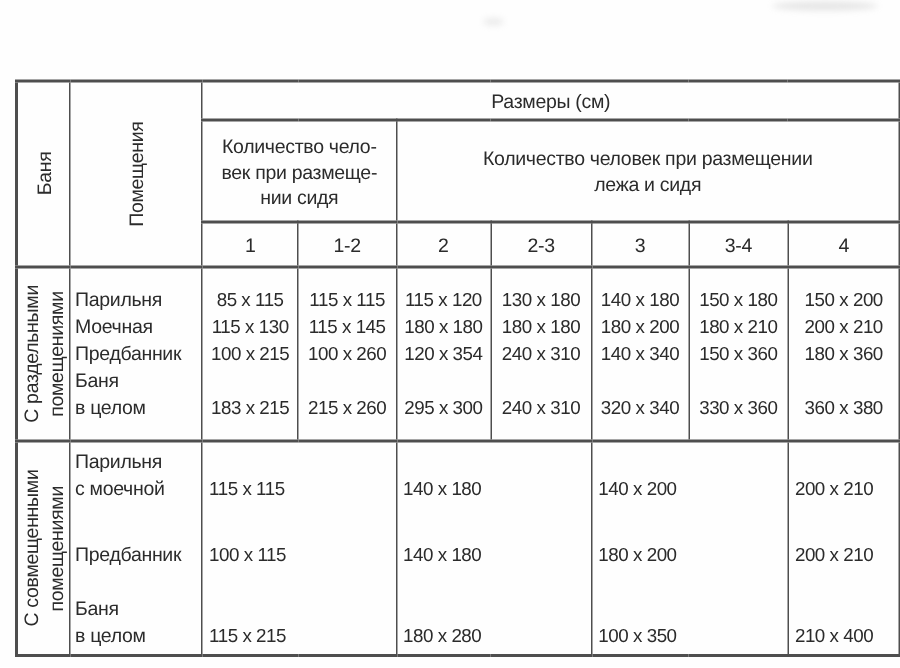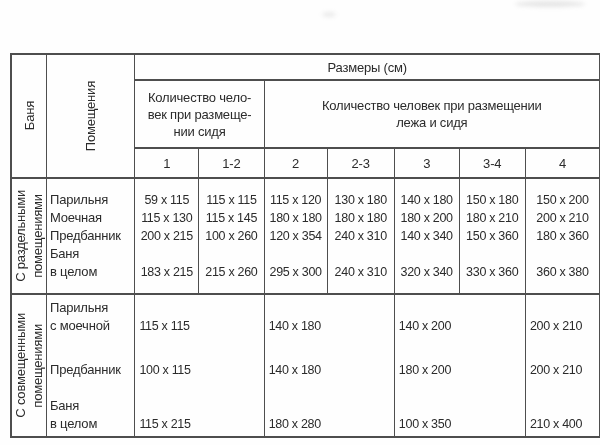--- a/index.html
+++ b/index.html
@@ -129,23 +129,23 @@
         </div>
       </td>
       <td class="gtop rooms">
         <div class="ln">Парильня</div>
         <div class="ln">Моечная</div>
         <div class="ln">Предбанник</div>
         <div class="ln">Баня</div>
         <div class="ln">в целом</div>
       </td>
       <td class="gtop vals">
-        <div class="ln">59 x 115</div>
+        <div class="ln">85 x 115</div>
         <div class="ln">115 x 130</div>
-        <div class="ln">200 x 215</div>
+        <div class="ln">100 x 215</div>
         <div class="ln"></div>
         <div class="ln">183 x 215</div>
       </td>
       <td class="gtop vals">
         <div class="ln">115 x 115</div>
         <div class="ln">115 x 145</div>
         <div class="ln">100 x 260</div>
         <div class="ln"></div>
         <div class="ln">215 x 260</div>
       </td>

